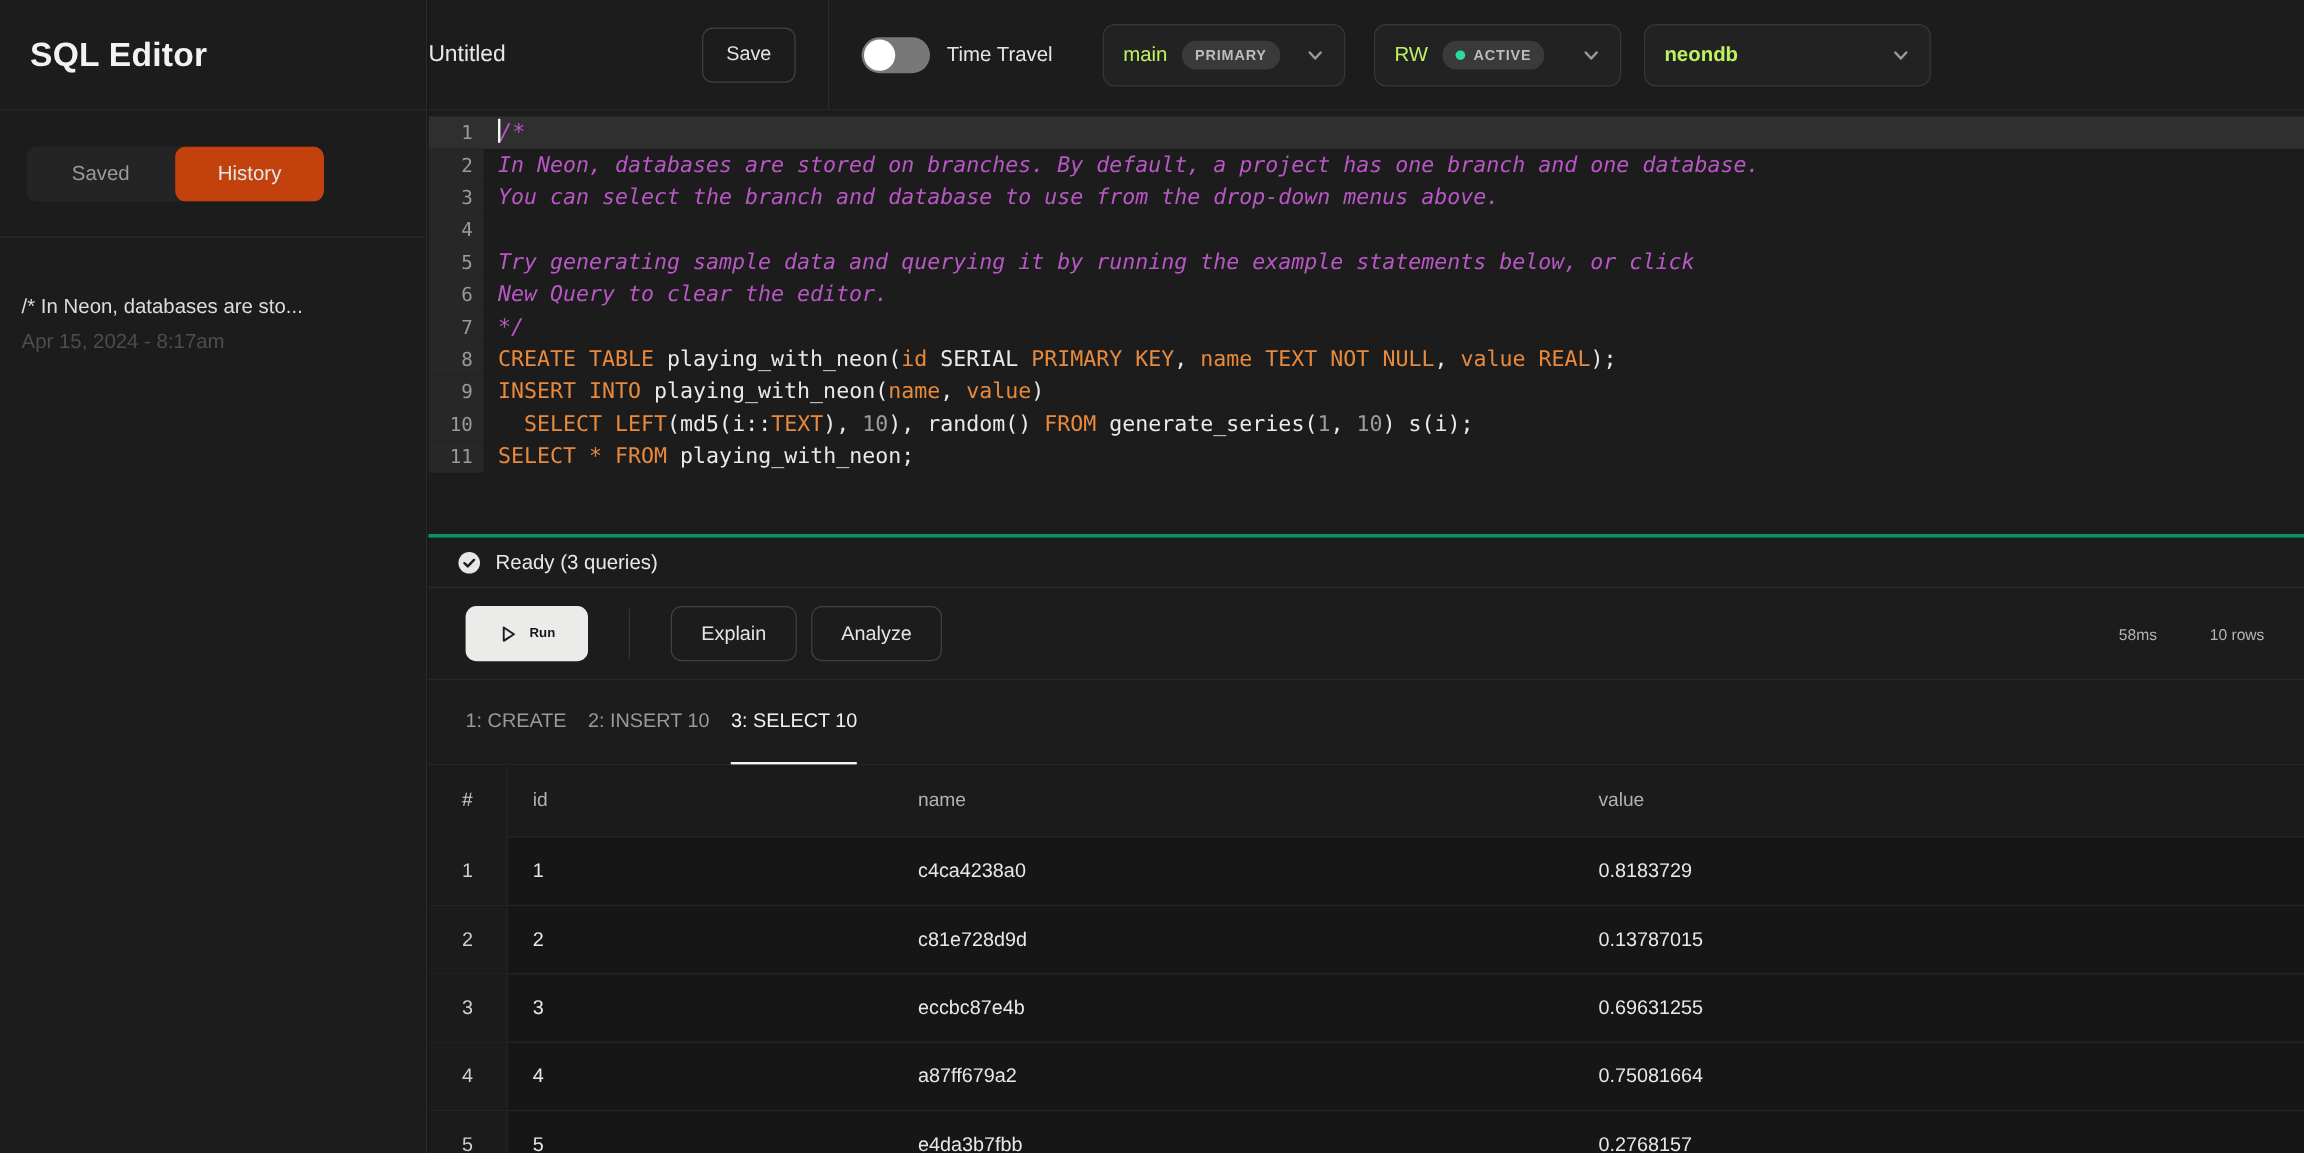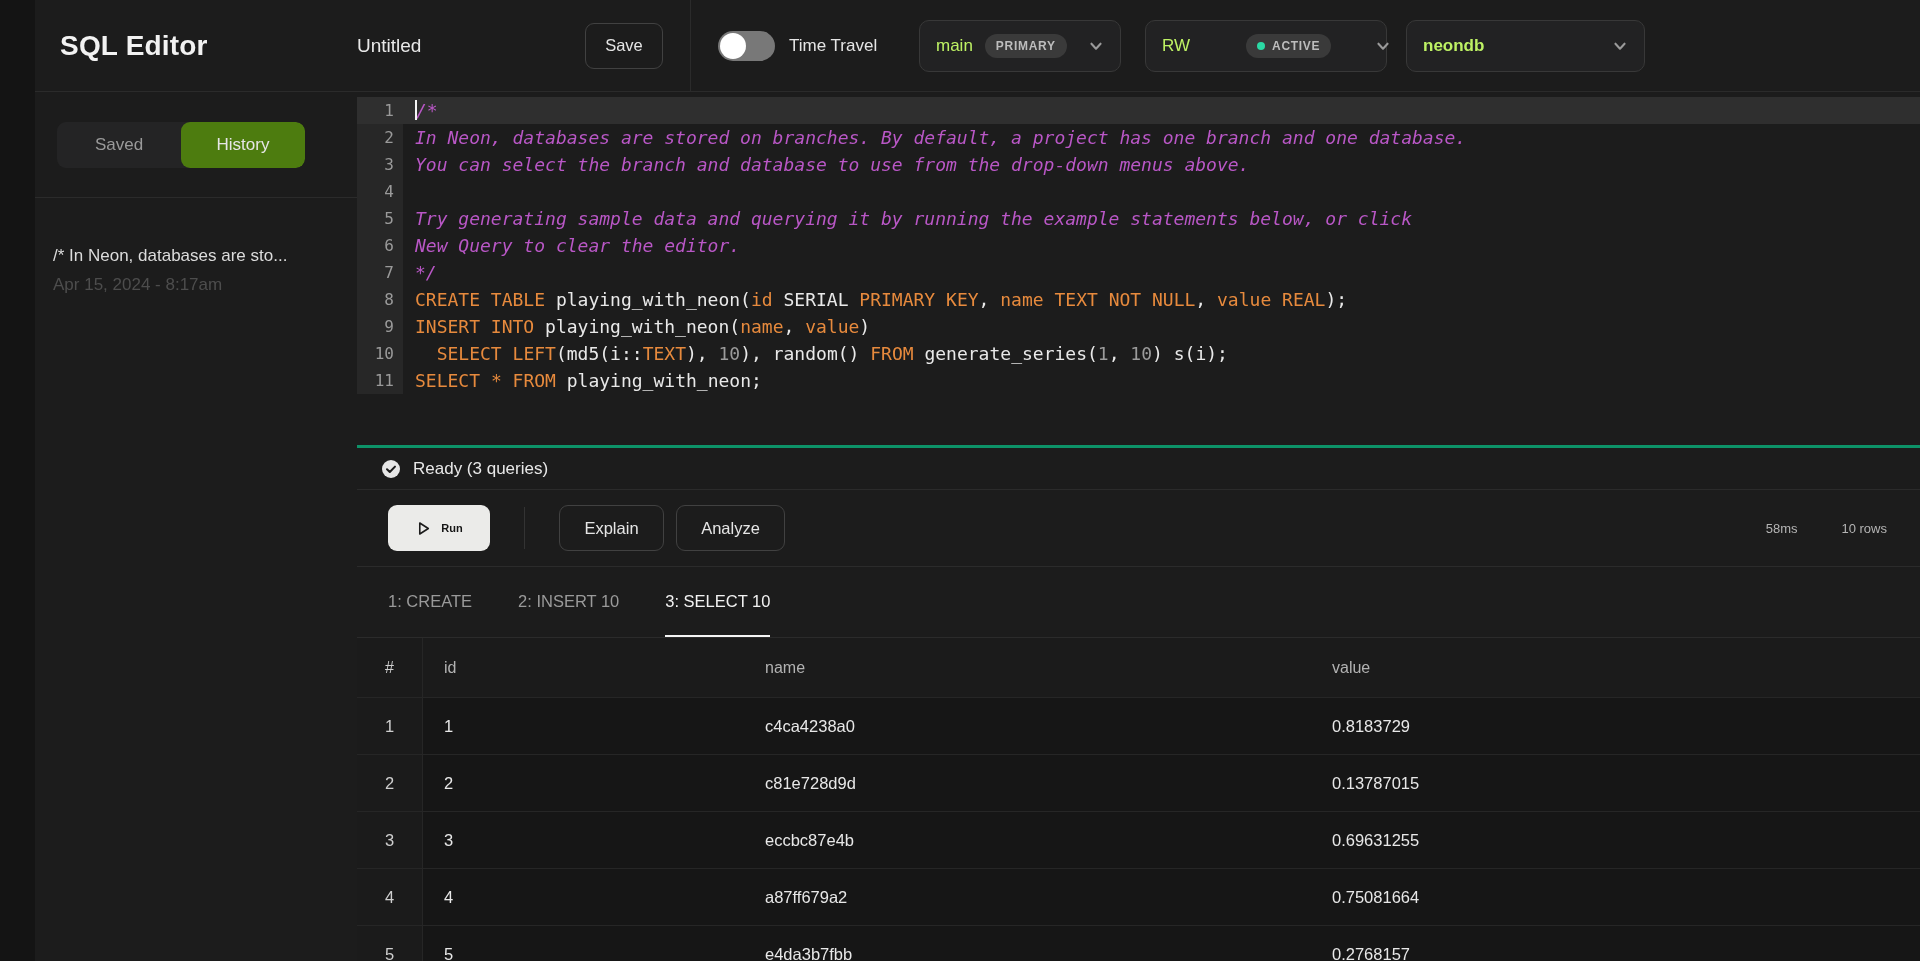--- a/index.html
+++ b/index.html
@@ -18,47 +18,47 @@
     --green:#0d9268;
     --dot:#2bd9a4;
     --badge-bg:#3a3a3a;
     --btn-border:#414141;
   }
   *{margin:0;padding:0;box-sizing:border-box;}
   html,body{width:1920px;height:961px;overflow:hidden;}
   body{background:#141414;font-family:"Liberation Sans",sans-serif;color:var(--text);}
 
   
-  .sidebar{position:absolute;left:0;top:0;width:356px;height:961px;background:var(--chrome);border-right:1px solid var(--border);margin-left:35px;}
+  .sidebar{position:absolute;left:0;top:0;width:356px;height:961px;background:var(--chrome);border-right:1px solid var(--border);}
   .sidebar-header{height:92px;border-bottom:1px solid var(--border);display:flex;align-items:center;padding-left:25px;}
   .app-title{font-size:28px;font-weight:700;color:#f2f2f2;letter-spacing:.2px;}
   .sidebar-tabs{height:106px;border-bottom:1px solid var(--border);display:flex;align-items:center;}
   .seg{margin-left:22px;width:248px;height:46px;background:#242425;border-radius:9px;display:flex;overflow:hidden;}
   .seg-item{flex:1;display:flex;align-items:center;justify-content:center;font-size:17px;color:var(--text-dim);cursor:pointer;border-radius:9px;}
-  .seg-item.active{background:#4d7c0f;color:#e6e6e6;}
+  .seg-item.active{background:#c2410c;color:#e6e6e6;}
   .history-list{padding:48px 18px 0 18px;}
   .history-item{cursor:pointer;}
   .history-title{font-size:17px;color:#dcdcdc;margin-bottom:9px;white-space:nowrap;}
   .history-date{font-size:17px;color:var(--text-faint);}
 
   
   .main{position:absolute;left:357px;top:0;width:1563px;height:961px;display:flex;flex-direction:column;background:var(--chrome);}
 
   
   .topbar{height:92px;flex:none;border-bottom:1px solid var(--border);display:flex;align-items:center;}
   .query-name{width:228px;font-size:19px;font-weight:500;color:#e8e8e8;}
   .btn{display:inline-flex;align-items:center;justify-content:center;height:46px;border:1px solid var(--btn-border);border-radius:9px;background:transparent;color:#e5e5e5;font-size:16.5px;font-family:"Liberation Sans",sans-serif;cursor:pointer;}
   .save-btn{width:78px;}
   .vdivider{width:1px;height:92px;background:var(--border);margin-left:27px;}
   .toggle{margin-left:27px;width:57px;height:30px;border-radius:15px;background:#787878;position:relative;cursor:pointer;flex:none;}
   .toggle-knob{position:absolute;left:2px;top:2px;width:26px;height:26px;border-radius:50%;background:#ffffff;}
   .tt-label{margin-left:14px;width:130px;font-size:17px;color:#e5e5e5;}
   .dd{height:52px;border:1px solid #383838;background:#222223;border-radius:10px;display:flex;align-items:center;padding:0 16px;cursor:pointer;}
   .dd-main{width:202px;}
-  .dd-rw{width:242px;margin-left:24px;gap:44px;}
+  .dd-rw{width:206px;margin-left:24px;}
   .dd-db{width:239px;margin-left:19px;}
   .dd-label{font-size:17px;color:#bef264;}
   .dd-label.bold{font-weight:600;}
   .pill{margin-left:12px;background:var(--badge-bg);color:#bdbdbd;font-size:12px;font-weight:600;letter-spacing:.7px;border-radius:999px;padding:5px 11px;display:inline-flex;align-items:center;}
   .pill .dot{width:8px;height:8px;border-radius:50%;background:var(--dot);margin-right:7px;}
   .chev{margin-left:auto;display:flex;}
 
   
   .editor{height:353px;flex:none;background:var(--chrome);padding-top:5px;overflow:hidden;font-family:"DejaVu Sans Mono",monospace;font-size:18px;}
   .line{display:flex;height:27px;line-height:27px;white-space:pre;}
@@ -81,21 +81,21 @@
 
   
   .actions-row{height:77px;flex:none;border-bottom:1px solid var(--border);display:flex;align-items:center;padding-left:31px;}
   .run-btn{width:102px;height:46px;background:#ebebe9;border:none;border-radius:9px;color:#161616;font-weight:600;display:inline-flex;align-items:center;justify-content:center;gap:9px;font-size:11px;cursor:pointer;font-family:"Liberation Sans",sans-serif;}
   .action-divider{width:1px;height:42px;background:#333333;margin-left:34px;}
   .explain-btn{margin-left:34px;width:105px;}
   .analyze-btn{margin-left:12px;width:109px;}
   .meta{margin-left:auto;display:flex;gap:44px;padding-right:33px;font-size:13px;color:#b4b4b4;}
 
   
-  .rtabs{height:71px;flex:none;border-bottom:1px solid var(--border);display:flex;align-items:stretch;padding-left:31px;gap:46px;background:var(--chrome);}
+  .rtabs{height:71px;flex:none;border-bottom:1px solid var(--border);display:flex;align-items:stretch;padding-left:31px;gap:18px;background:var(--chrome);}
   .rtab{display:flex;align-items:center;font-size:16.5px;color:var(--text-dim);cursor:pointer;border-bottom:2px solid transparent;}
   .rtab.active{color:#f2f2f2;border-bottom-color:#f5f5f5;}
 
   
   .table{flex:1;background:var(--panel);overflow:hidden;}
   .trow{display:grid;grid-template-columns:66px 321px 567px 1fr;height:57px;border-bottom:1px solid var(--border-soft);}
   .trow.thead{height:60px;background:#1b1b1b;}
   .tcell{display:flex;align-items:center;padding-left:21px;font-size:16.5px;color:#e8e8e8;overflow:hidden;white-space:nowrap;}
   .thead .tcell{font-size:16px;color:#b2b2b2;}
   .tcell.idx{justify-content:center;padding-left:0;background:#1b1b1b;border-right:1px solid var(--border-soft);color:#cfcfcf;}

